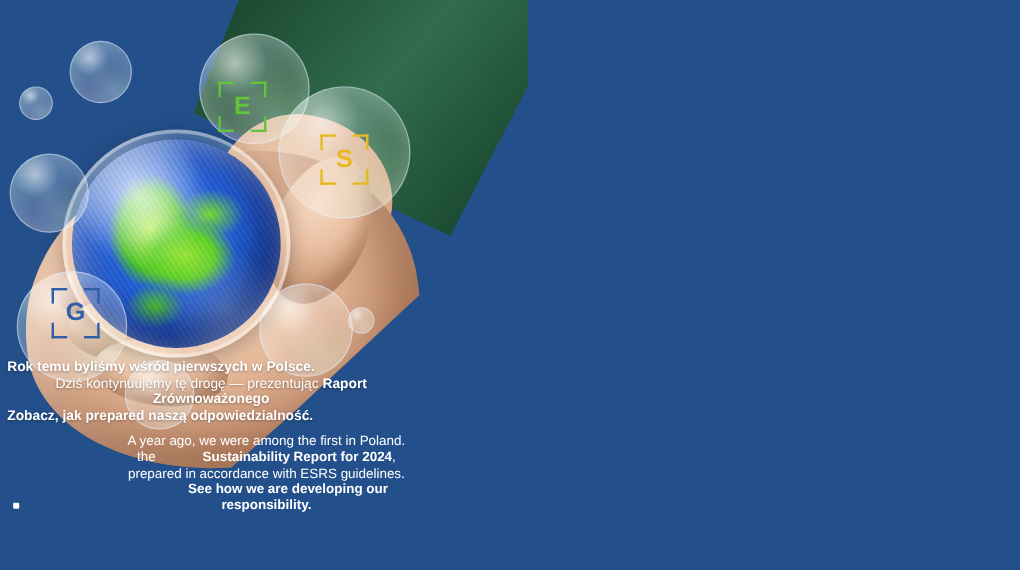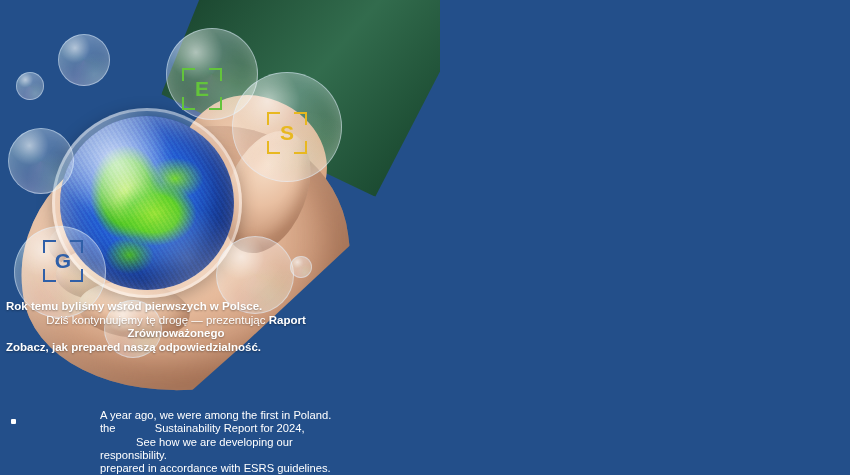--- a/index.html
+++ b/index.html
@@ -190,25 +190,24 @@
   #copy-pl .l2, #copy-pl .l3 { text-align:center; }
   #copy-pl b { font-weight:700; }
 
   #copy-en {
     position:absolute;
     left:100px; top:362px;
     width:244px;
     color:#ffffff;
     font-size:11.2px;
     line-height:13.3px;
-    text-align:left;
+    text-align:center;
     z-index:8;
-    margin-top:47px;
-  }
-  #copy-en b { font-weight:400;padding-left:36px; }
+  }
+  #copy-en b { font-weight:700;padding-left:36px; }
 </style>
 </head>
 <body>
 
 <div id="stage" style="background: rgb(35, 79, 138);">
 
   <div id="photo-panel">
 
     <div class="sleeve">
       <div class="sleeve-shade"></div>
@@ -268,17 +267,17 @@
 
   <div id="copy-pl">
     <div class="l1">Rok temu byliśmy wśród pierwszych w Polsce.</div>
     <div class="l2"><span> Dziś kontynuujemy tę drogę — prezentując </span><b>Raport Zrównoważonego</b></div>
     <div class="l4"><b>Zobacz, jak prepared naszą odpowiedzialność.</b></div>
   </div>
 
   <div id="copy-en">
     <div>A year ago, we were among the first in Poland.</div>
     <div><span>the </span><b>Sustainability Report for 2024</b><span>,</span></div>
+    <div>prepared in accordance with ESRS guidelines.</div>
     <div><b>See how we are developing our responsibility.</b></div>
-    <div>prepared in accordance with ESRS guidelines.</div>
   </div>
 
 </div>
 
 </body></html>

